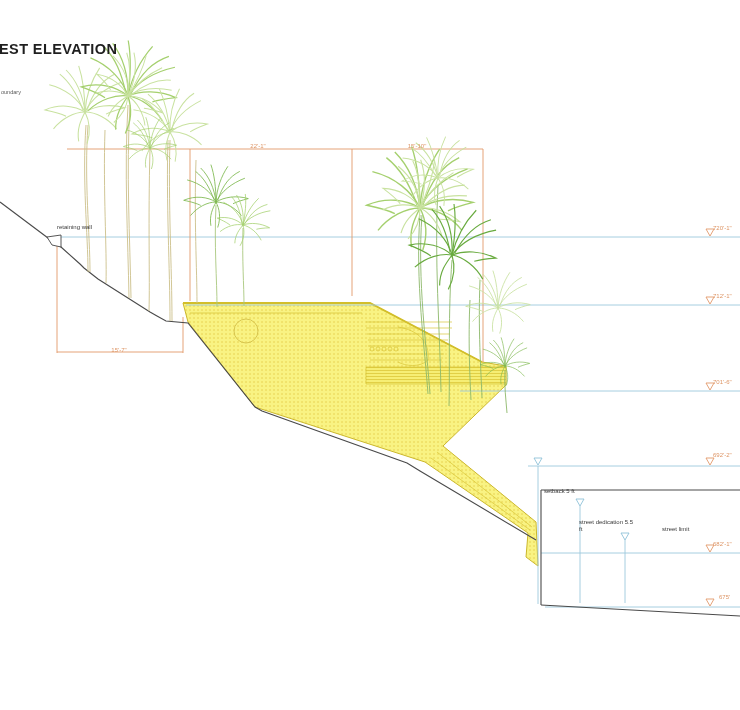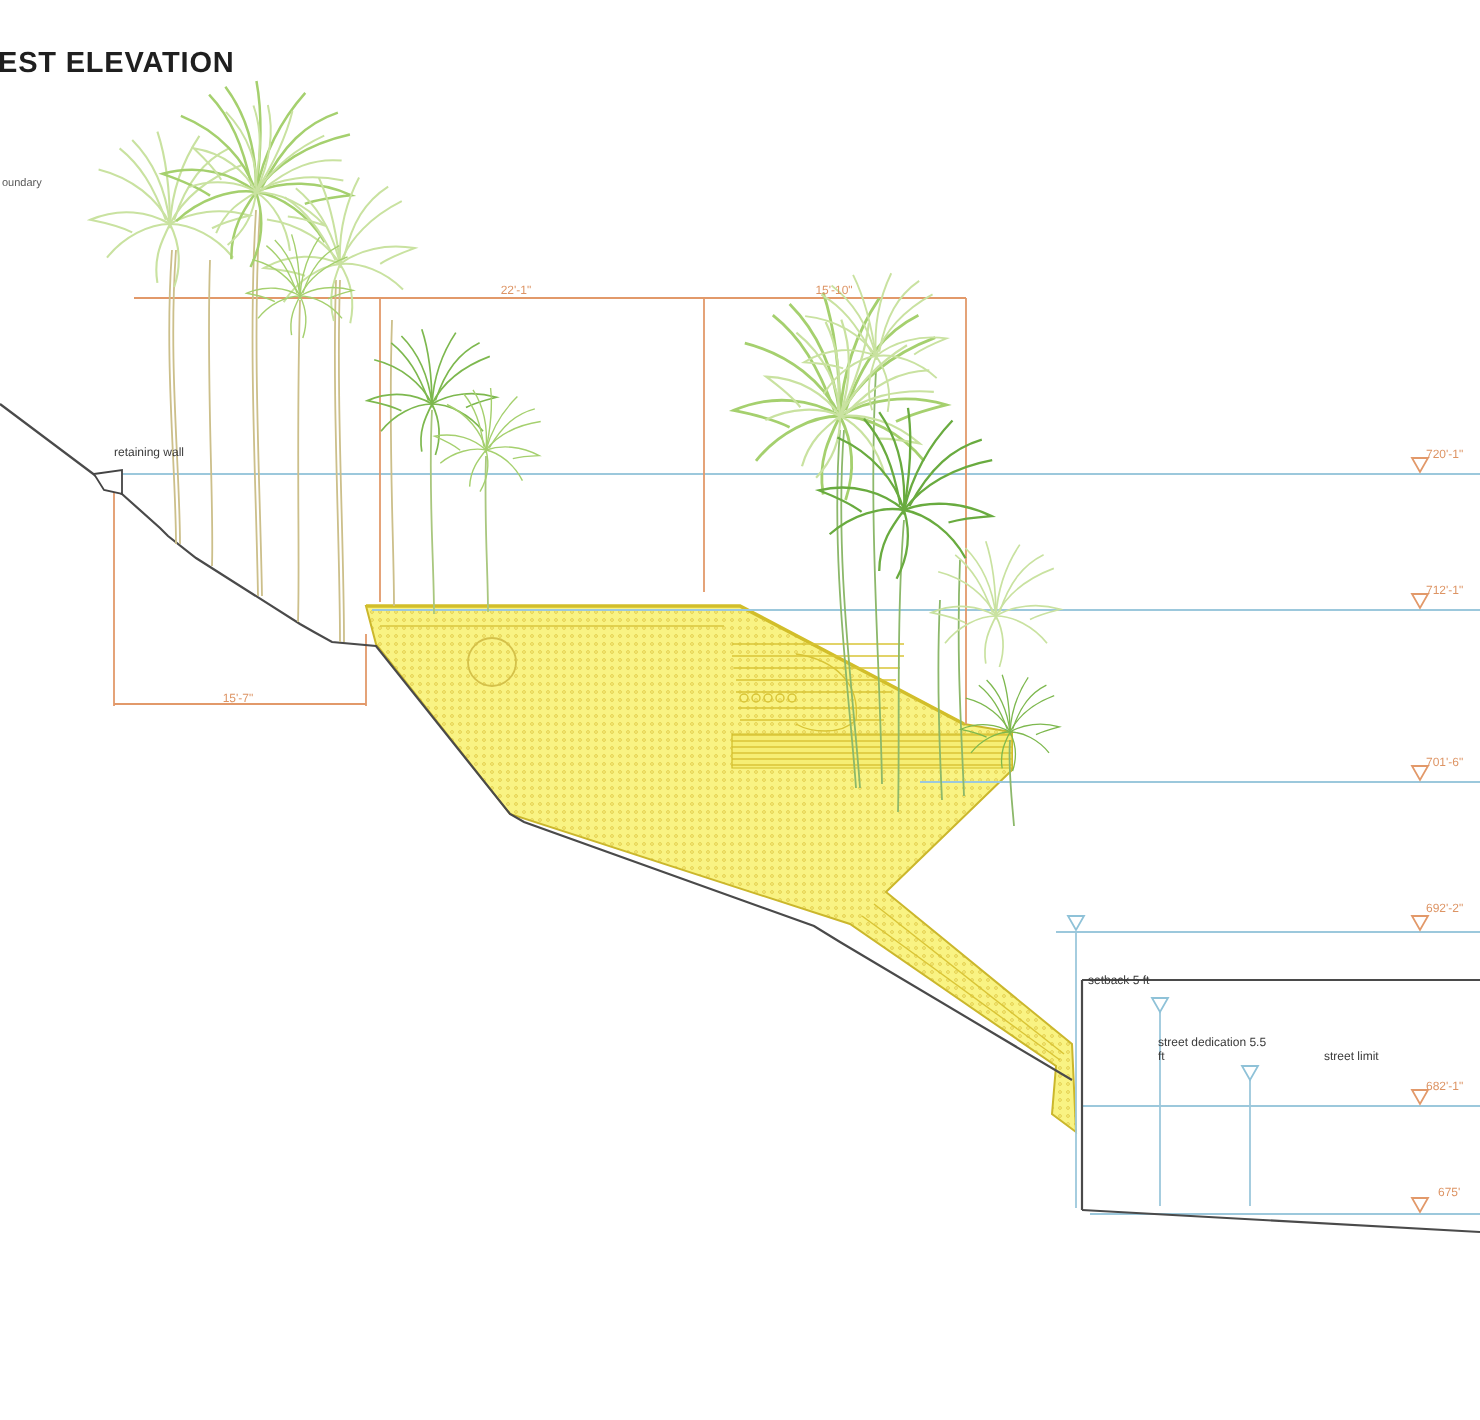--- a/index.html
+++ b/index.html
@@ -4,21 +4,21 @@
 <style>
   html,body{margin:0;padding:0;background:#fff;}
   #stage{position:relative;width:740px;height:710px;background:#ffffff;overflow:hidden;
          font-family:"Liberation Sans", sans-serif;}
   #stage svg{position:absolute;left:0;top:0;}
   .lbl{position:absolute;font-size:6px;line-height:7px;color:#3a3a3a;white-space:nowrap;}
   .lbl.wrap{white-space:normal;}
   .orange{color:#dd9464;}
   .gray{color:#5a5a5a;}
   .ctr{text-align:center;}
-  .title{position:absolute;left:-1px;top:24px;font-size:14.5px;font-weight:bold;
+  .title{position:absolute;left:-1px;top:41px;font-size:14.5px;font-weight:bold;
          letter-spacing:0.4px;color:#1f1f1f;}
 </style>
 </head>
 <body>
 
 <div id="stage">
 
 <svg width="740" height="710" viewBox="0 0 740 710">
   <defs>
     <pattern id="dotYellow" width="4" height="4" patternUnits="userSpaceOnUse">

